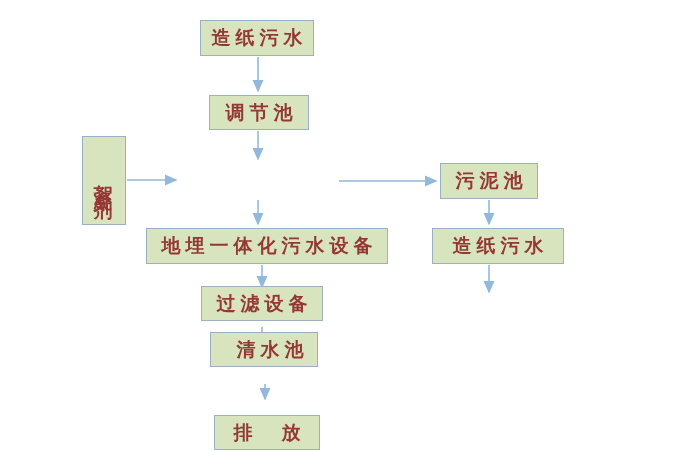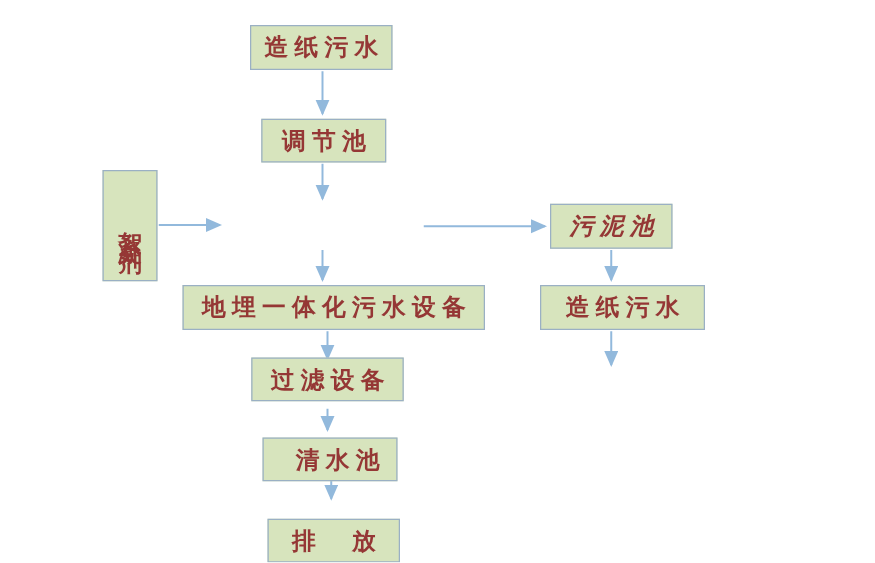--- a/index.html
+++ b/index.html
@@ -45,26 +45,26 @@
     text-indent: 5px; 
     white-space: pre;
   }
   
   #n-paper      { left: 200px; top:  20px; width: 114px; height: 36px; }
   #n-regulating { left: 209px; top:  95px; width: 100px; height: 35px; }
   #n-flocculant { left:  82px; top: 136px; width:  44px; height: 89px;
                   writing-mode: vertical-rl; text-orientation: upright;
                   letter-spacing: 7px; text-indent: 0; }
   #n-daf        { left: 180px; top: 163px; width: 158px; height: 36px; }
-  #n-sludge     { left: 440px; top: 163px; width:  98px; height: 36px; font-style: italic; }
+  #n-sludge     { left: 440px; top: 163px; width:  98px; height: 36px; }
   #n-buried     { left: 146px; top: 228px; width: 242px; height: 36px; }
   #n-dewater    { left: 432px; top: 228px; width: 132px; height: 36px; }
   #n-filter     { left: 201px; top: 286px; width: 122px; height: 35px; }
   #n-mudcake    { left: 436px; top: 296px; width: 120px; height: 35px; }
-  #n-clearwater { left: 210px; top: 350px; width: 108px; height: 35px; padding-left: 12px; }
+  #n-clearwater { left: 210px; top: 332px; width: 108px; height: 35px; padding-left: 12px; }
   #n-discharge  { left: 214px; top: 415px; width: 106px; height: 35px; }
 </style>
 </head>
 <body>
 
 <div class="canvas">
 
   <svg class="arrow-layer" viewBox="0 0 700 450" xmlns="http://www.w3.org/2000/svg">
     <defs>
       <marker id="ah" markerWidth="9" markerHeight="8" refX="7" refY="3.5" orient="auto">

